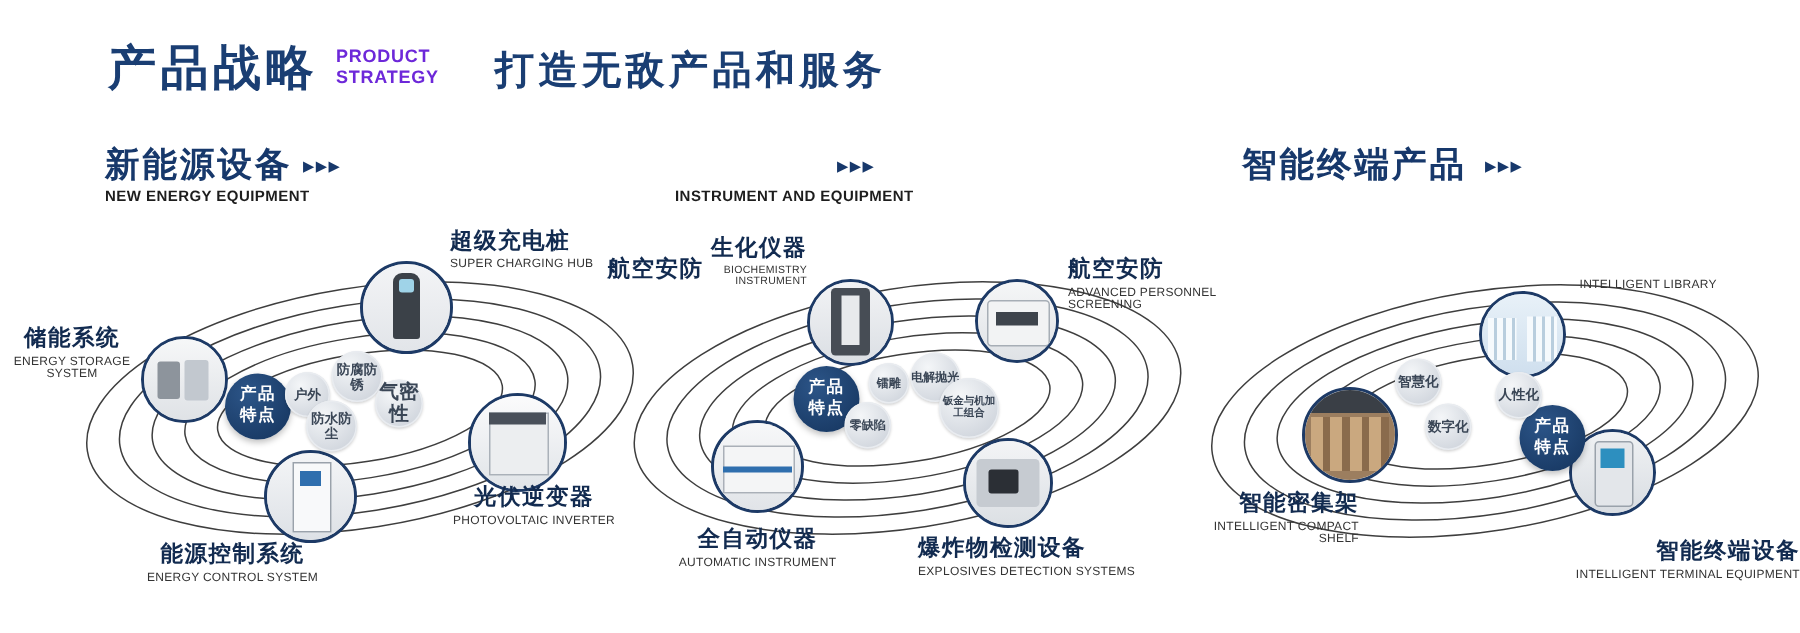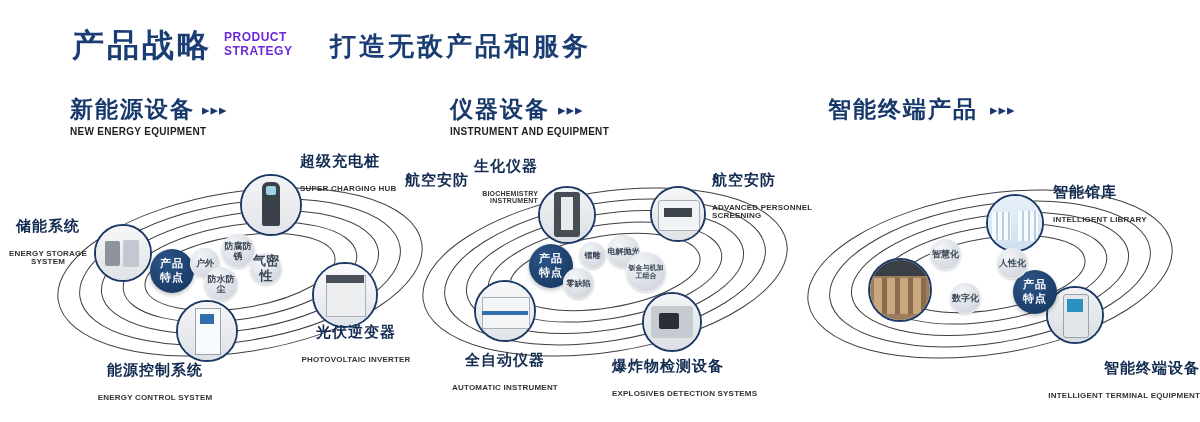--- a/index.html
+++ b/index.html
@@ -54,21 +54,21 @@
   .photo-library .b2 { left:56%; top:28%; width:36%; height:56%; background:repeating-linear-gradient(90deg,#f6fafd 0 4px,#b9cede 4px 6px); }
   .photo-shelf { background:linear-gradient(180deg,#3a3f46 0 26%, #9c7e5f 26%); }
   .photo-shelf .b1 { left:6%; top:30%; width:88%; height:60%; background:repeating-linear-gradient(90deg,#caa87f 0 8px,#8a6b4c 8px 13px); }
   .photo-terminal { background:linear-gradient(180deg,#f0f2f4,#d9dde2); }
   .photo-terminal .b1 { left:28%; top:12%; width:44%; height:76%; background:#e3e6ea; border:1px solid #9aa2ab; border-radius:3px; }
   .photo-terminal .b2 { left:36%; top:20%; width:28%; height:24%; background:#2d8fbf; }
 
   
   .lbl { position:absolute; line-height:1.1; }
   .lbl .cn { display:block; font-size:15px; font-weight:bold; color:#122b50; letter-spacing:1px; }
-  .lbl .en { display:block; font-size:8px; font-weight:bold; color:#333; margin-top:15px; letter-spacing:.2px; }
+  .lbl .en { display:block; font-size:8px; font-weight:normal; color:#333; margin-top:2px; letter-spacing:.2px; }
 
   
   .badge { position:absolute; width:44px; height:44px; border-radius:50%;
     background:radial-gradient(circle at 35% 30%, #2c5588, #14335c);
     color:#fff; display:flex; flex-direction:column; align-items:center; justify-content:center;
     font-size:11px; font-weight:bold; line-height:1.25; letter-spacing:1px;
     box-shadow:0 2px 4px rgba(0,0,0,.25); }
 
   
   .bubble { position:absolute; border-radius:50%;
@@ -148,21 +148,20 @@
   <div class="badge" style="left:150px;top:249px;">
     <span>产品</span>
     <span>特点</span>
   </div>
 
   <div class="bubble" style="left:190px;top:248px;width:30px;height:30px;font-size:9px;">户外</div>
   <div class="bubble" style="left:221px;top:234px;width:34px;height:34px;font-size:9px;">防腐防锈</div>
   <div class="bubble" style="left:250px;top:253px;width:32px;height:32px;font-size:13px;">气密性</div>
   <div class="bubble" style="left:204px;top:267px;width:34px;height:34px;font-size:9px;">防水防尘</div>
 
-  <div class="sec-title" style="left:450px;top:94px;">仪器设备</div>
   <div class="arrows" style="left:558px;top:101px;">▸▸▸</div>
   <div class="sec-sub" style="left:450px;top:126px;">INSTRUMENT AND EQUIPMENT</div>
 
   <svg class="orbits" style="left:415px;top:180px;" width="380" height="185" viewBox="0 0 380 185">
     <g transform="rotate(-9 190 92)">
       <ellipse cx="190" cy="92" rx="184" ry="80"></ellipse>
       <ellipse cx="190" cy="92" rx="162" ry="69"></ellipse>
       <ellipse cx="190" cy="92" rx="140" ry="58"></ellipse>
       <ellipse cx="190" cy="92" rx="118" ry="47"></ellipse>
       <ellipse cx="190" cy="92" rx="96" ry="36"></ellipse>
@@ -249,30 +248,33 @@
       </div>
   </div>
   <div class="pcirc" style="left:1046px;top:286px;width:58px;height:58px;">
     <div class="ph photo-terminal">
         <div class="b1"></div>
         <div class="b2"></div>
       </div>
   </div>
 
   <div class="lbl" style="left:1053px;top:184px;width:130px;">
-    <span class="cn">智能馆库</span>
     <span class="en">INTELLIGENT LIBRARY</span>
+  </div>
+  <div class="lbl" style="left:798px;top:328px;width:108px;text-align:right;">
+    <span class="cn">智能密集架</span>
+    <span class="en">INTELLIGENT COMPACT SHELF</span>
   </div>
   <div class="lbl" style="left:1035px;top:360px;width:165px;text-align:right;">
     <span class="cn">智能终端设备</span>
     <span class="en">INTELLIGENT TERMINAL EQUIPMENT</span>
   </div>
 
   <div class="badge" style="left:1013px;top:270px;">
     <span>产品</span>
     <span>特点</span>
   </div>
 
   <div class="bubble" style="left:930px;top:239px;width:31px;height:31px;font-size:9px;">智慧化</div>
   <div class="bubble" style="left:997px;top:248px;width:31px;height:31px;font-size:9px;">人性化</div>
-  <div class="bubble" style="left:950px;top:283px;width:31px;height:31px;font-size:9px;">数字化</div>
+  <div class="bubble" style="left:950px;top:269px;width:31px;height:31px;font-size:9px;">数字化</div>
 
 </div>
 
 </body></html>

